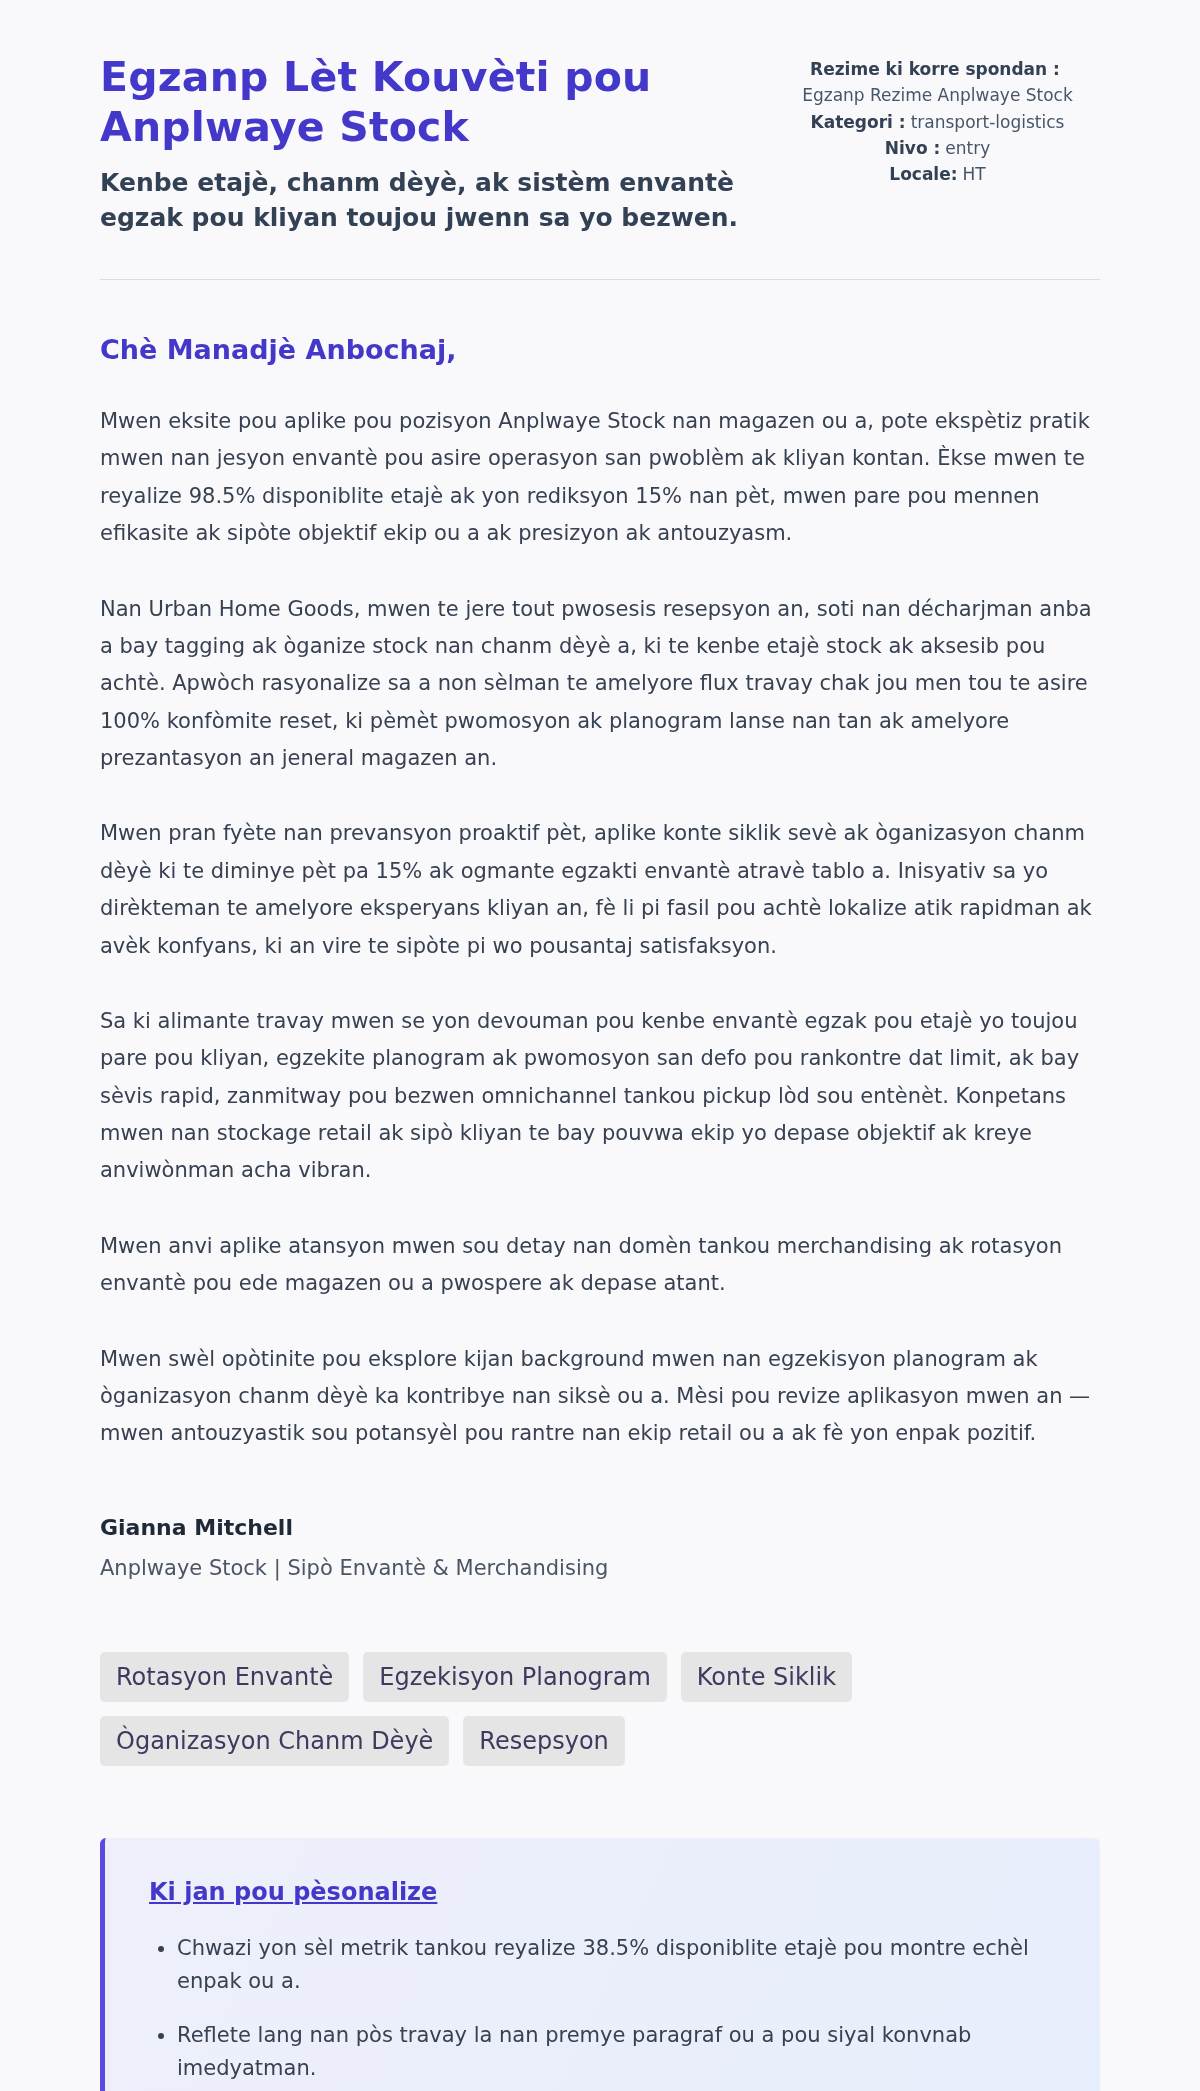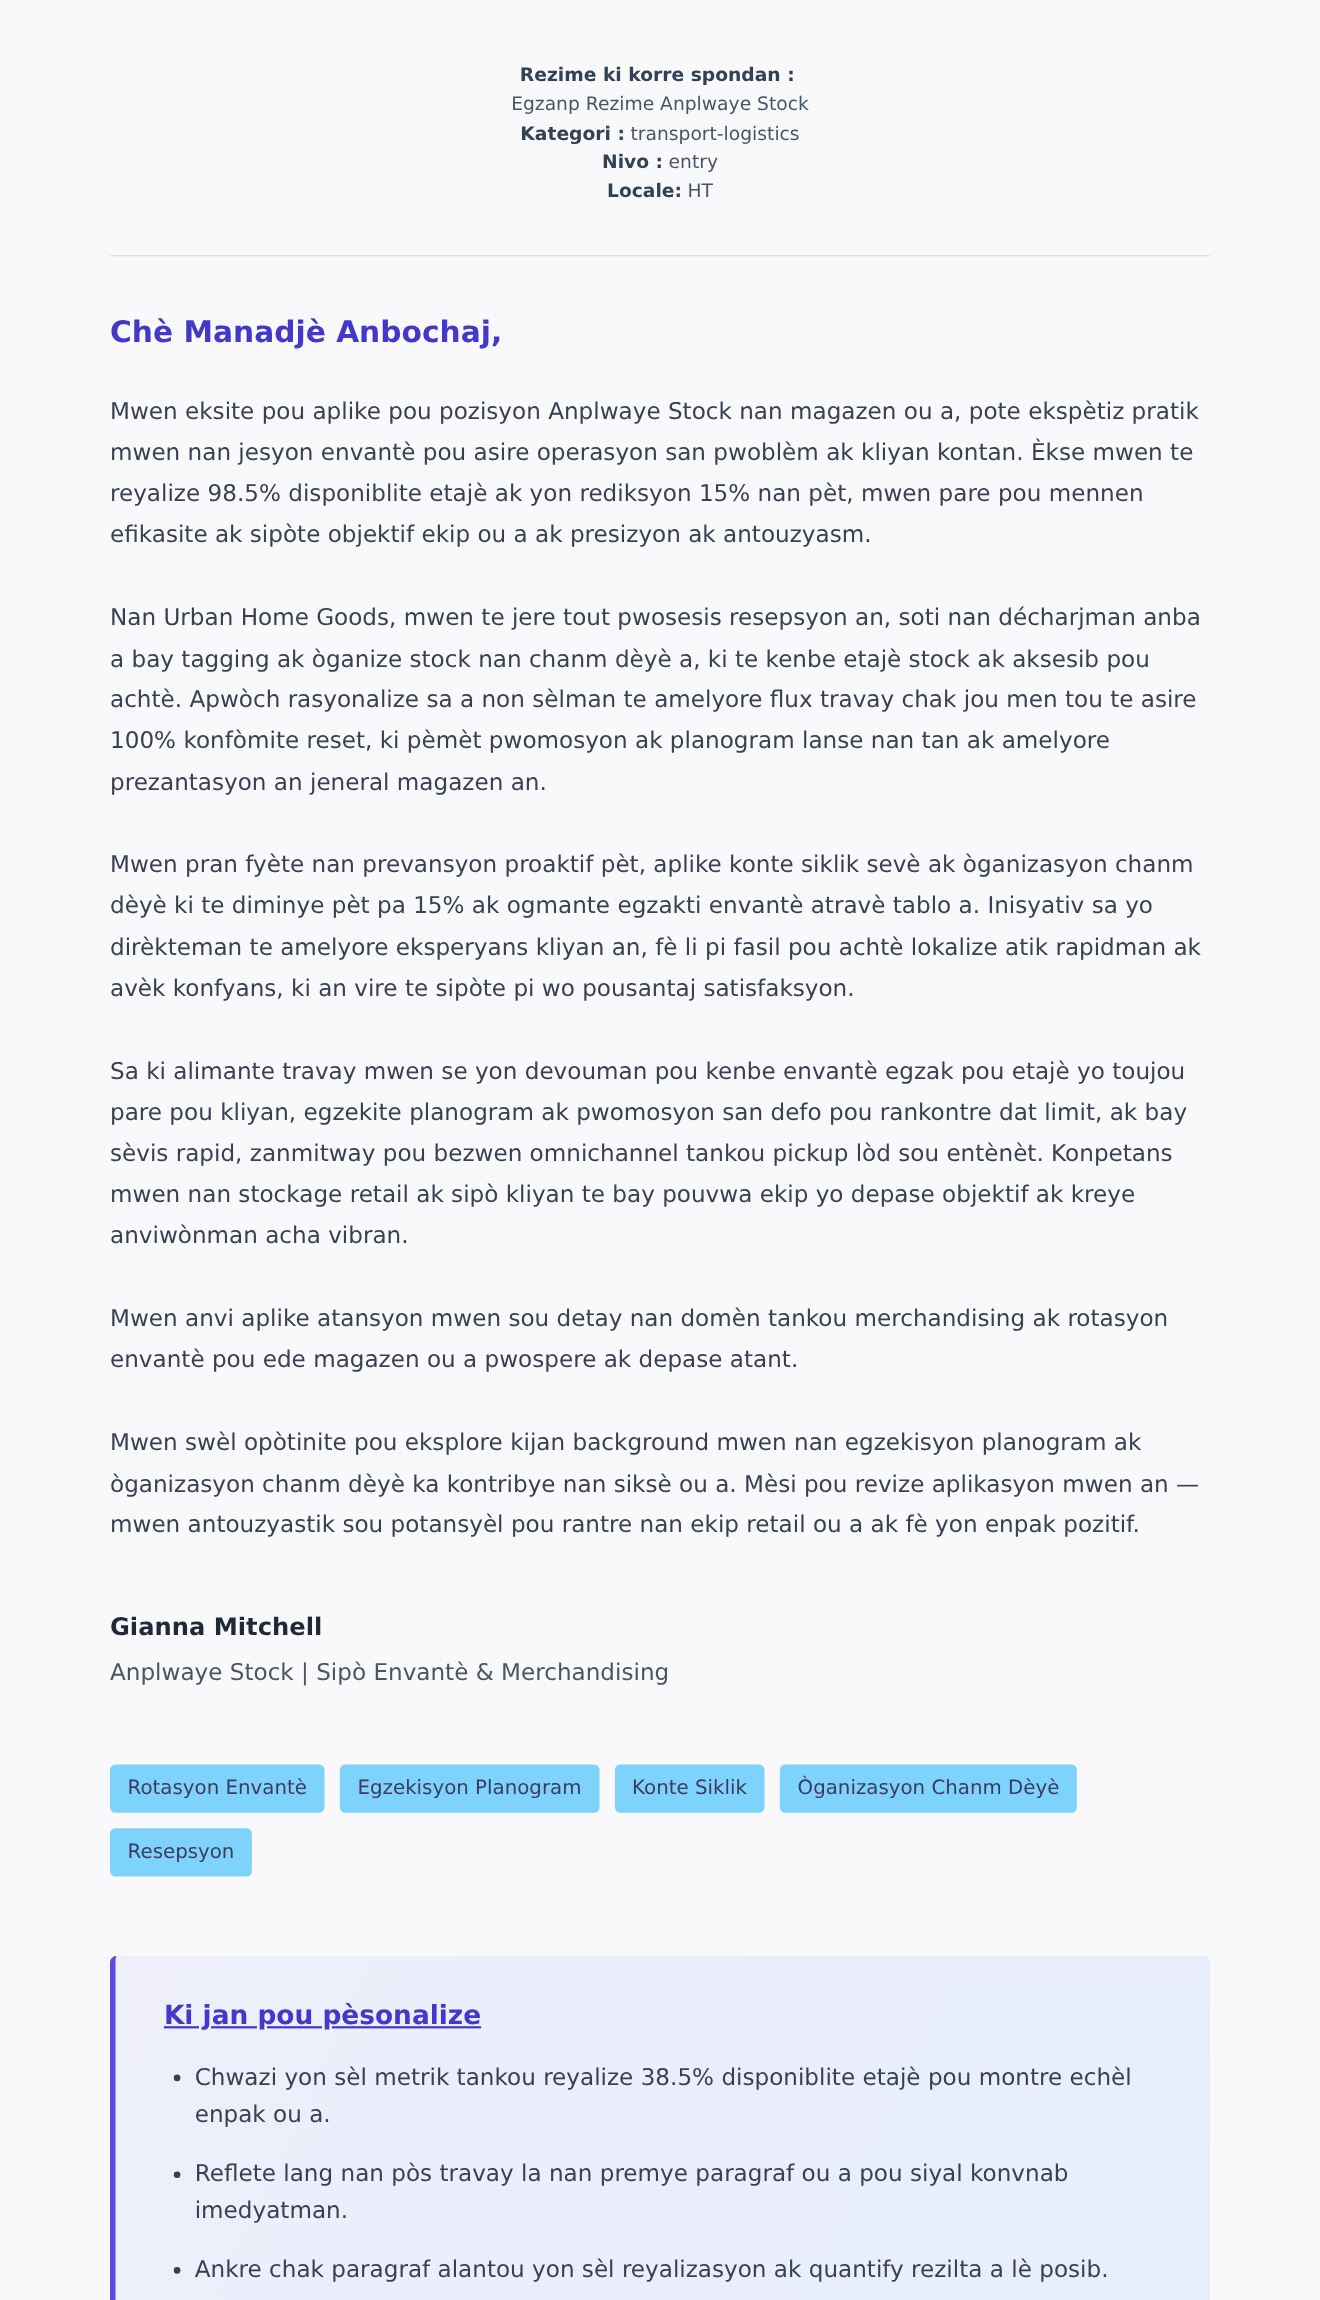--- a/index.html
+++ b/index.html
@@ -87,23 +87,23 @@
   }
 
   
   .tags {
     margin-top: 72px;
     display: flex;
     flex-wrap: wrap;
     gap: 14px;
   }
   .tag {
-    background: #7dd3fc;
+    background: #e5e5e5;
     color: #3e3a5f;
-    font-size: 18px;
+    font-size: 24px;
     line-height: 1;
     padding: 13px 16px;
     border-radius: 5px;
     white-space: nowrap;
   }
 
   
   .callout {
     margin-top: 72px;
     background: linear-gradient(115deg, #eeeffb 0%, #e7eefb 100%);
@@ -129,20 +129,24 @@
     margin-bottom: 20px;
   }
   .callout-list li:last-child { margin-bottom: 4px; }
 </style>
 </head>
 <body>
 
 <div class="container">
 
   <div class="header">
+    <div class="header-left">
+      <h1 class="page-title">Egzanp Lèt Kouvèti pou Anplwaye Stock</h1>
+      <p class="page-subtitle">Kenbe etajè, chanm dèyè, ak sistèm envantè egzak pou kliyan toujou jwenn sa yo bezwen.</p>
+    </div>
     <div class="meta">
       <div><span class="meta-label">Rezime ki korre spondan :</span></div>
       <div>Egzanp Rezime Anplwaye Stock</div>
       <div><span class="meta-label">Kategori :</span><span>transport-logistics</span></div>
       <div><span class="meta-label">Nivo :</span><span>entry</span></div>
       <div><span class="meta-label">Locale:</span><span>HT</span></div>
     </div>
   </div>
 
   <hr class="divider">

